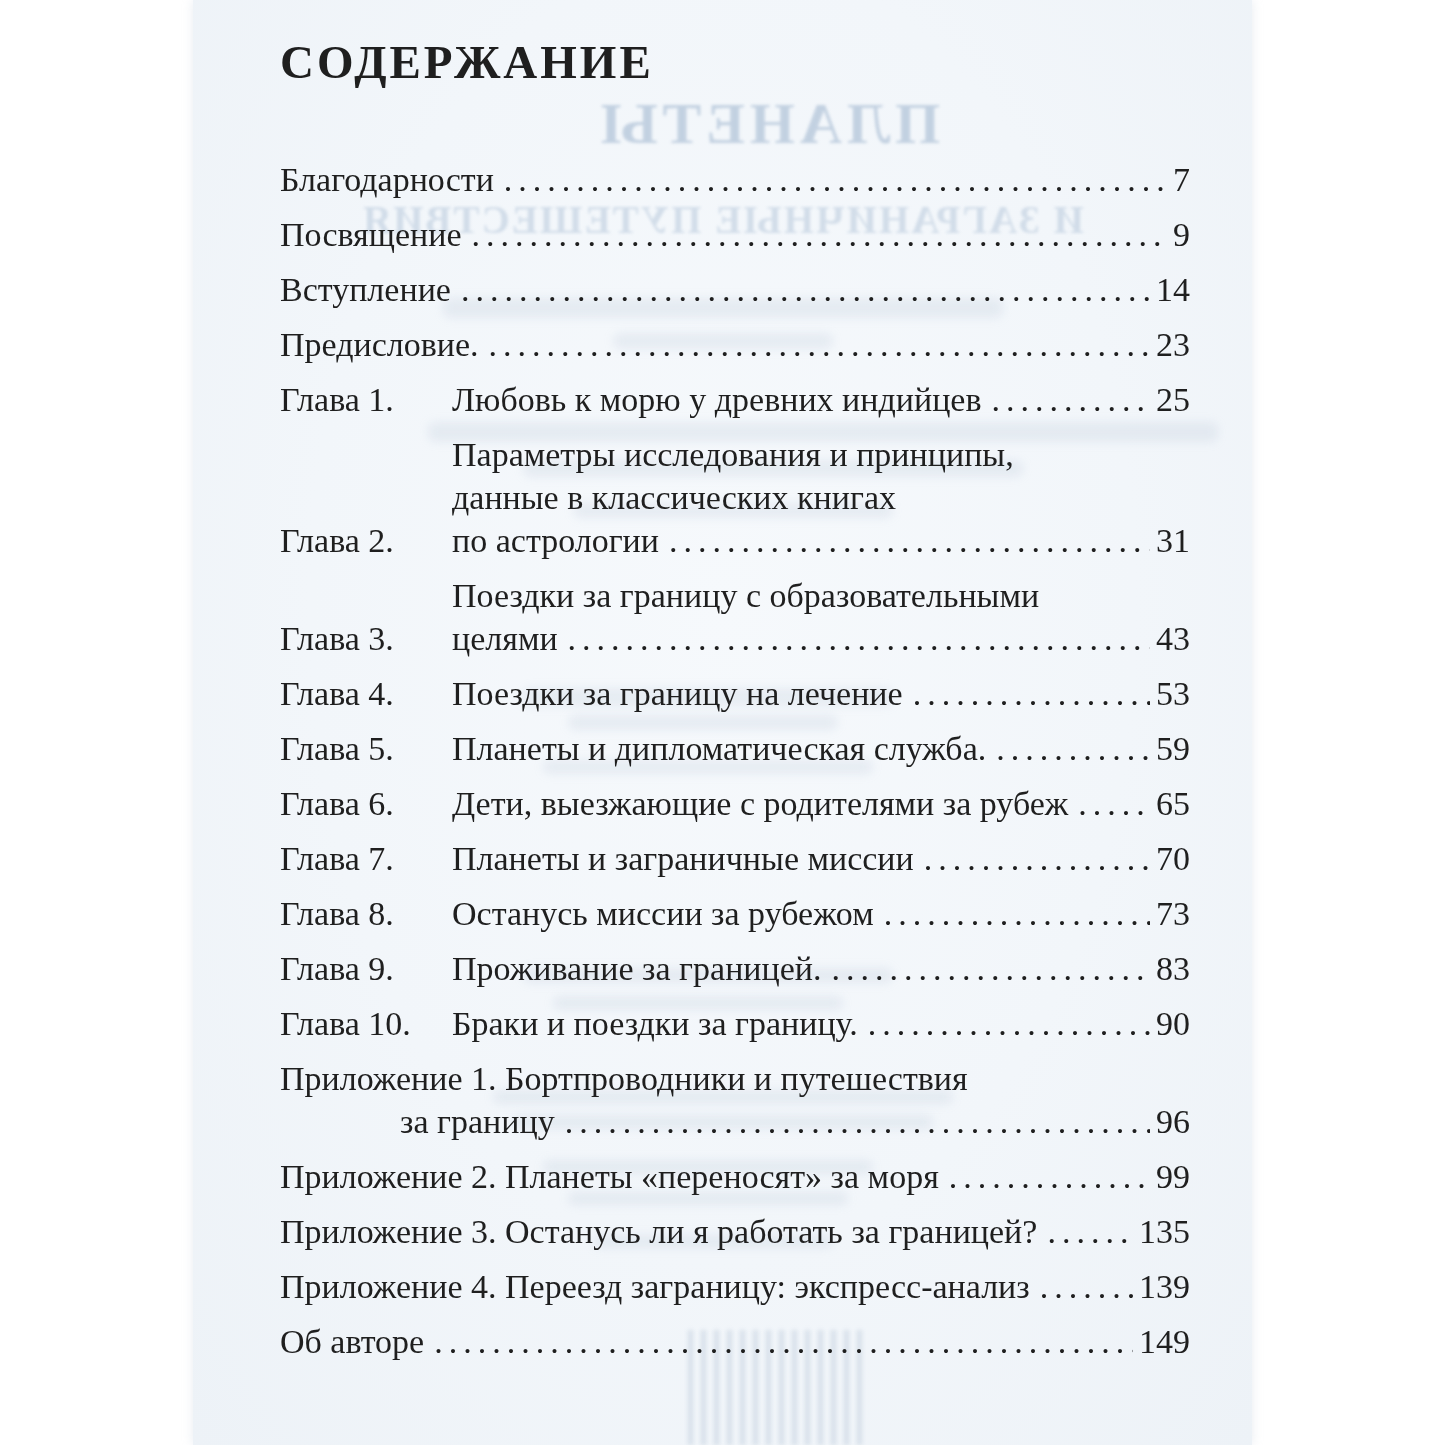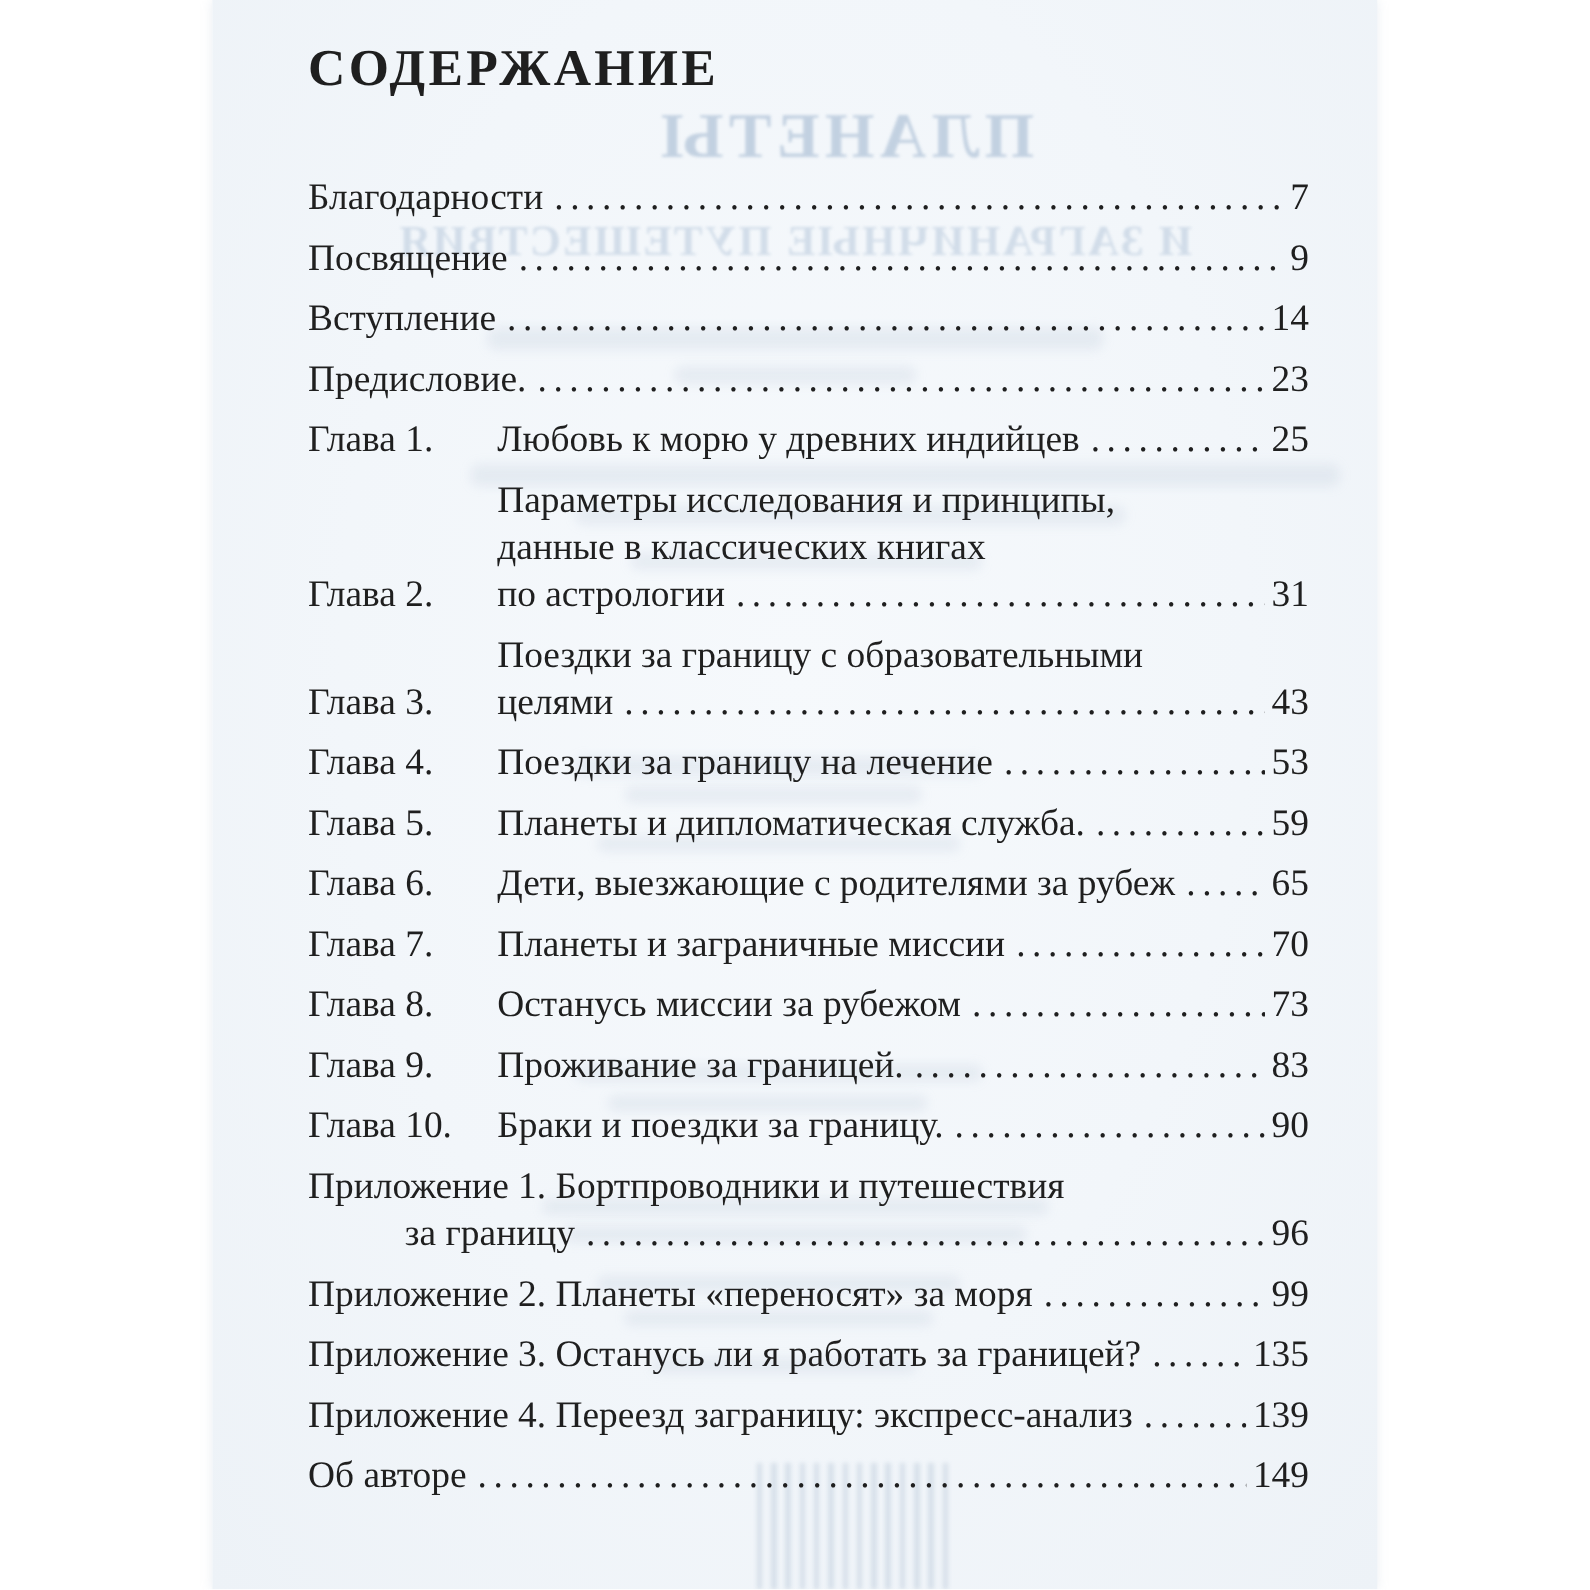--- a/index.html
+++ b/index.html
@@ -61,21 +61,21 @@
     letter-spacing: 3px;
     text-align: left;
   }
   .toc { position: relative; z-index: 1; font-size: 34px; }
   .toc-row { margin-bottom: 12px; }
   .toc-row.has-label { display: flex; align-items: flex-end; }
   .toc-row .label { flex: 0 0 172px; line-height: 43px; }
   .toc-row .content { flex: 1 1 auto; min-width: 0; }
   .line { display: flex; align-items: baseline; line-height: 43px; }
   .line .txt { white-space: nowrap; }
-  .line.hang-indent { margin-left: 88px; align-items: center; }
+  .line.hang-indent { margin-left: 120px; align-items: center; }
   .leader {
     flex: 1 1 auto;
     overflow: hidden;
     white-space: nowrap;
     min-width: 12px;
     margin: 0 6px 0 10px;
   }
   .leader::after {
     content: "..........................................................................";
     letter-spacing: 6px;

